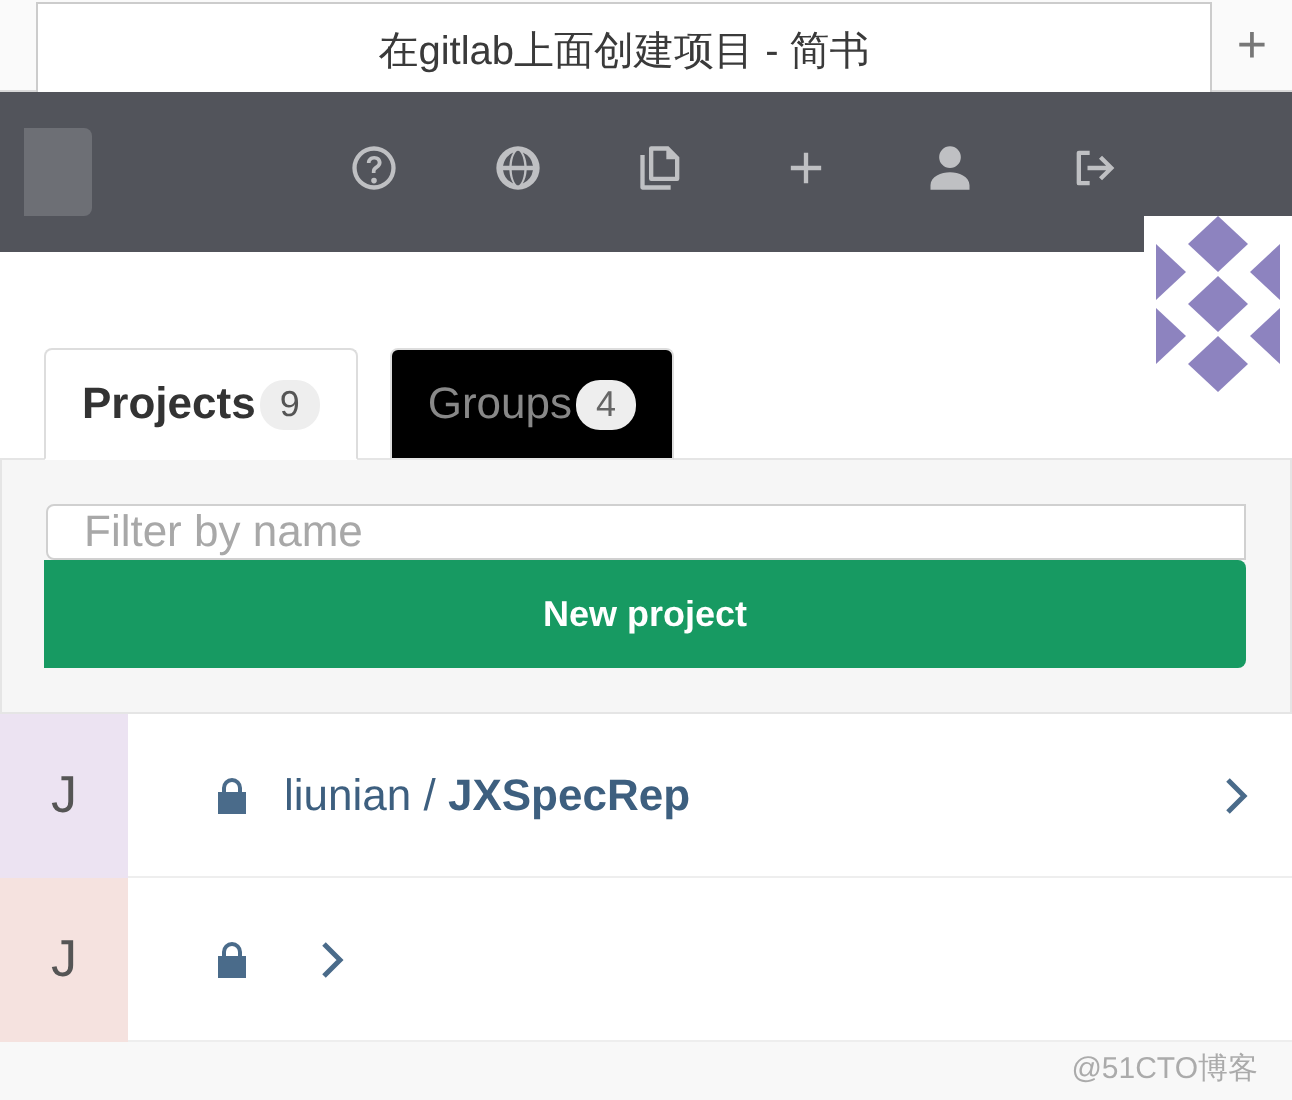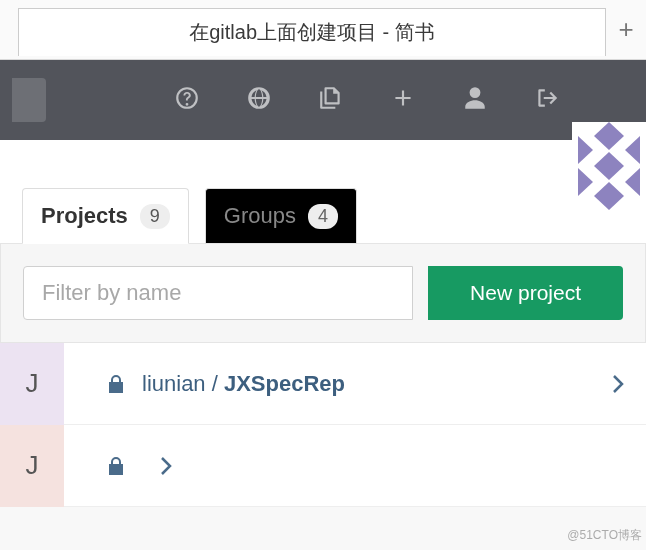--- a/index.html
+++ b/index.html
@@ -1,54 +1,54 @@
 <!DOCTYPE html>
 <html><head>
 <meta charset="utf-8">
 <style>
   * { box-sizing: border-box; margin: 0; padding: 0; }
   body { font-family: "Helvetica Neue", Helvetica, Arial, sans-serif; width: 646px; height: 550px; overflow: hidden; background: #f8f8f8; position: relative; }
 
-  .browser-bar { height: 60px; background: #fafafa; border-bottom: 1px solid #d9d9d9; display: flex; align-items: center; }
+  .browser-bar { height: 46px; background: #fafafa; border-bottom: 1px solid #d9d9d9; display: flex; align-items: center; }
   .tab { height: 48px; background: #fff; border: 1px solid #ccc; border-bottom: none; display: flex; align-items: center; justify-content: center; padding: 0 40px; margin: 4px 0 0 18px; color: #3a3a3a; font-size: 20px; max-width: 620px; flex: 1; }
   .new-tab { width: 40px; height: 48px; display: flex; align-items: center; justify-content: center; color: #777; font-size: 26px; font-weight: 300; }
 
   .navbar { height: 80px; background: #52545b; display: flex; align-items: center; padding: 0 12px; position: relative; }
   .navbar-left-box { width: 34px; height: 44px; border-top-right-radius: 4px; border-bottom-right-radius: 4px; background: #6d6f75; }
   .navbar-icons { display: flex; gap: 46px; margin-left: 128px; }
   .navbar-icons svg { width: 26px; height: 26px; fill: #bfc0c3; }
   .avatar { position: absolute; right: 0; top: 62px; width: 74px; height: 88px; }
   .avatar svg { width: 74px; height: 88px; }
 
   .content { background: #fff; }
 
   .tabs-row { display: flex; align-items: center; padding: 48px 0 0 22px; gap: 16px; border-bottom: 1px solid #e5e5e5; }
-  .tab-item { padding: 14px 18px; font-size: 22px; display: flex; align-items: center; gap: 12px; color: #888; cursor: pointer; border: 1px solid transparent; border-bottom: none; margin-bottom: -1px; border-top-left-radius: 4px; border-top-right-radius: 4px; }
+  .tab-item { padding: 14px 18px; font-size: 22px; display: flex; align-items: center; gap: 2px; color: #888; cursor: pointer; border: 1px solid transparent; border-bottom: none; margin-bottom: -1px; border-top-left-radius: 4px; border-top-right-radius: 4px; }
   .tab-item.active { color: #333; font-weight: 700; border: 1px solid #ddd; border-bottom: 1px solid #fff; background: #fff; }
   .tab-item.inactive { border: 1px solid #ddd; border-bottom: 1px solid #e5e5e5; background: #000000; font-weight: 400; }
   .badge { background: #eee; color: #666; border-radius: 12px; padding: 2px 10px; font-size: 18px; font-weight: 400; }
   .tab-item.active .badge { color: #555; }
 
-  .filter-row { background: #f6f6f6; border: 1px solid #e5e5e5; border-top: none; display: flex; padding: 22px; gap: 16px; }
+  .filter-row { background: #f6f6f6; border: 1px solid #e5e5e5; border-top: none; display: flex; padding: 22px; gap: 0; flex-direction: column; }
   .filter-input { flex: 1; height: 54px; border: 1px solid #d0d0d0; border-radius: 4px 0 0 4px; padding: 0 18px; font-size: 22px; color: #333; background: #fff; }
   .filter-input::placeholder { color: #a8a8a8; }
-  .new-project { height: 54px; background: #179a62; color: #fff; border: none; border-radius: 0 4px 4px 0; padding: 0 42px; font-size: 21px; font-weight: 400; cursor: pointer; margin-left: -1px; }
+  .new-project { height: 54px; background: #179a62; color: #fff; border: none; border-radius: 0 4px 4px 0; padding: 0 42px; font-size: 18px; font-weight: 700; cursor: pointer; margin-left: -1px; }
 
   .project-row { display: flex; align-items: center; border-bottom: 1px solid #eee; height: 82px; cursor: pointer; }
   .avatar-box { width: 64px; height: 82px; display: flex; align-items: center; justify-content: center; font-size: 26px; font-weight: 400; color: #555; }
   .avatar-purple { background: #ece3f2; }
   .avatar-red { background: #f5e2df; }
   .lock-cell { width: 44px; display: flex; align-items: center; justify-content: center; margin-left: 30px; }
   .lock-cell svg { width: 18px; height: 20px; fill: #4a6b8a; }
   .project-name { flex: 1; font-size: 22px; color: #3d5f7f; padding-left: 4px; }
   .project-name .bold { font-weight: 700; }
   .chevron-cell { width: 56px; display: flex; align-items: center; justify-content: center; }
   .chevron-cell svg { width: 12px; height: 20px; fill: none; stroke: #4a6b8a; stroke-width: 2.5; }
 
-  .watermark { position: absolute; right: 4px; bottom: 6px; color: rgba(120,120,120,0.6); font-size: 12px; }
+  .watermark { position: absolute; right: 17px; bottom: 6px; color: rgba(120,120,120,0.6); font-size: 15px; }
 </style>
 </head>
 <body>
 
 <div class="browser-bar">
   <div class="tab">
     <span>在gitlab上面创建项目 - 简书</span>
   </div>
   <div class="new-tab">
     <span>+</span>

